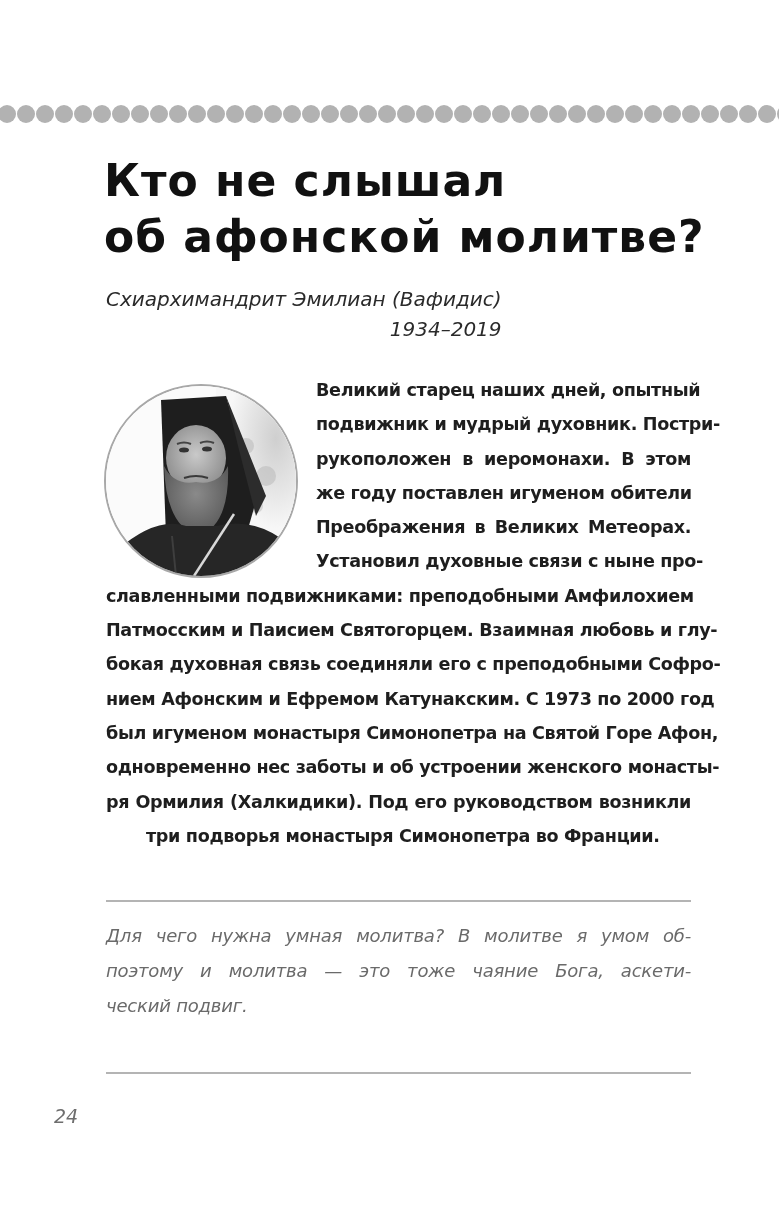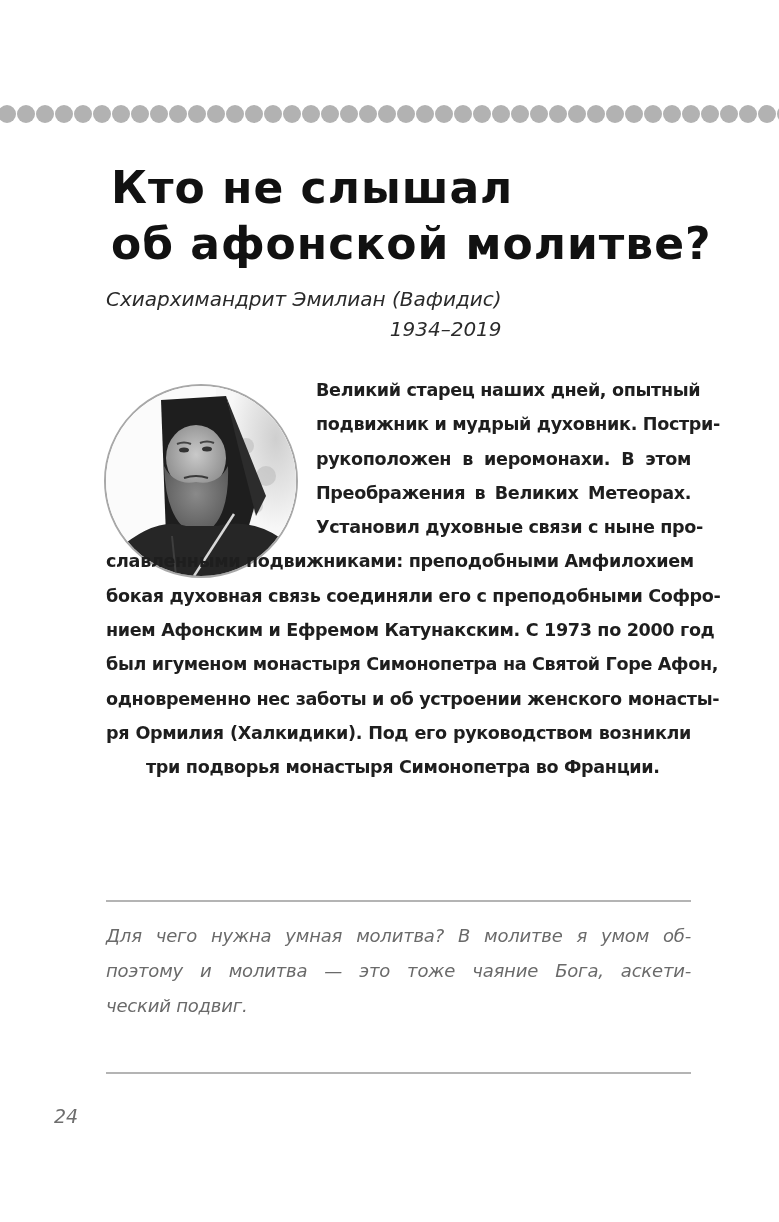--- a/index.html
+++ b/index.html
@@ -22,21 +22,21 @@
   }
   .dot {
     flex: 0 0 18px;
     width: 18px; height: 18px;
     border-radius: 50%;
     background: #b2b2b2;
   }
   .title {
     position: absolute;
     left: 104px; top: 153px;
-    margin: 7px;
+    margin: 0;
     font-family: "DejaVu Sans", sans-serif;
     font-weight: bold;
     font-size: 44px;
     line-height: 56px;
     letter-spacing: 1px;
     color: #111111;
   }
   .title .line { display: block; white-space: nowrap; }
   .author {
     position: absolute;
@@ -211,23 +211,25 @@
     <path d="M0 190 L10 165 Q50 130 80 140 L110 140 Q150 130 185 160 L190 190 Z" fill="#262626"></path>
     <path d="M88 190 L128 128" stroke="#d8d8d8" stroke-width="2.5"></path>
     <path d="M66 150 L70 190" stroke="#3e3e3e" stroke-width="2"></path>
   </svg>
 </div>
 
 <div class="bio">
   <span class="line inset">Великий старец наших дней, опытный</span>
   <span class="line inset">подвижник и мудрый духовник. Постри-</span>
   <span class="line inset">рукоположен в иеромонахи. В этом</span>
+  <span class="line inset">же году поставлен игуменом обители</span>
   <span class="line inset">Преображения в Великих Метеорах.</span>
   <span class="line inset">Установил духовные связи с ныне про-</span>
   <span class="line">славленными подвижниками: преподобными Амфилохием</span>
+  <span class="line">Патмосским и Паисием Святогорцем. Взаимная любовь и глу-</span>
   <span class="line">бокая духовная связь соединяли его с преподобными Софро-</span>
   <span class="line">нием Афонским и Ефремом Катунакским. С 1973 по 2000 год</span>
   <span class="line">был игуменом монастыря Симонопетра на Святой Горе Афон,</span>
   <span class="line">одновременно нес заботы и об устроении женского монасты-</span>
   <span class="line">ря Ормилия (Халкидики). Под его руководством возникли</span>
   <span class="line last">три подворья монастыря Симонопетра во Франции.</span>
 </div>
 
 <div class="rule" style="top:900px;"></div>
 

